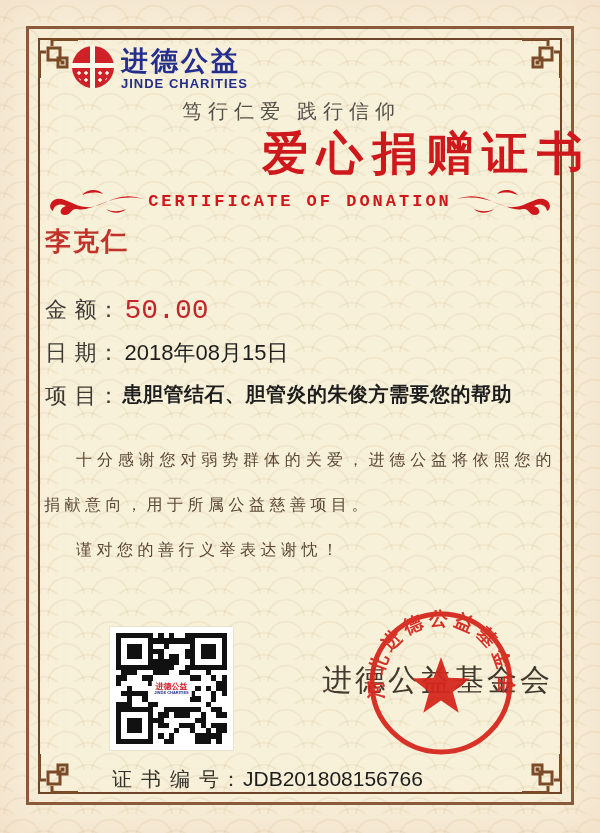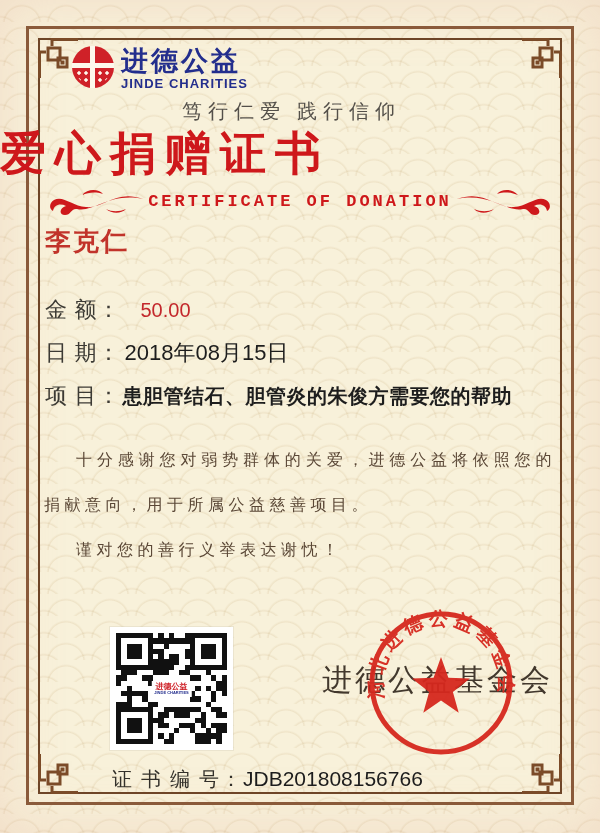--- a/index.html
+++ b/index.html
@@ -27,33 +27,33 @@
   .logo-icon:before{content:"";position:absolute;left:0;right:0;top:17px;height:5px;background:#fdf8ec;}
   .logo-icon:after{content:"";position:absolute;top:0;bottom:0;left:18px;width:5px;background:#fdf8ec;}
   .logo-dots{position:absolute;left:4px;top:24px;right:4px;bottom:4px;
     background-image:radial-gradient(circle 1.6px at 3px 3px, #fdf8ec 1.5px, transparent 1.8px);
     background-size:7px 7px;border-radius:0 0 20px 20px;}
   .logo-text{margin-left:7px;display:flex;flex-direction:column;}
   .logo-cn{font-size:27px;font-weight:bold;color:#232e8d;letter-spacing:3px;line-height:30px;font-family:"Liberation Serif","DejaVu Serif",serif;}
   .logo-en{font-size:13px;font-weight:bold;color:#232e8d;letter-spacing:1px;line-height:16px;}
 
   .tagline{position:absolute;left:0;right:17px;top:98px;text-align:center;font-size:20px;color:#54504a;letter-spacing:6px;font-family:"Liberation Serif","DejaVu Serif",serif;}
-  .title{position:absolute;left:0;right:0;top:123px;text-align:left;font-size:46px;font-weight:bold;color:#ce181b;letter-spacing:9px;font-family:"Liberation Serif","DejaVu Serif",serif;}
+  .title{position:absolute;left:0;right:8px;top:123px;text-align:right;font-size:46px;font-weight:bold;color:#ce181b;letter-spacing:9px;font-family:"Liberation Serif","DejaVu Serif",serif;}
   .subtitle-row{position:absolute;left:0;right:0;top:186px;display:flex;justify-content:center;align-items:center;gap:4px;}
   .subtitle{font-size:17px;font-weight:bold;color:#ce181b;letter-spacing:3px;font-family:"Liberation Mono","DejaVu Sans Mono",monospace;}
   .flourish{width:96px;height:30px;}
   .flourish.right{transform:scaleX(-1);}
 
   .donor-name{position:absolute;left:45px;top:224px;font-size:26px;font-weight:bold;color:#c1332a;letter-spacing:2px;}
-  .field{position:absolute;left:45px;display:flex;align-items:center;white-space:nowrap;}
+  .field{position:absolute;left:45px;display:flex;align-items:flex-start;white-space:nowrap;}
   .field-label{font-size:22px;color:#3c3a34;font-family:"Liberation Serif","DejaVu Serif",serif;letter-spacing:1px;flex:0 0 auto;}
   .field-amount{top:295px;}
   .field-date{top:338px;}
   .field-project{top:381px;}
-  .val-red{font-size:20px;color:#c3272b;margin-left:20px;}
+  .val-red{font-size:28px;color:#c3272b;margin-left:4px;font-family:Liberation Mono, monospace;}
   .val-dark{font-size:22px;color:#1d1d1d;margin-left:4px;}
   .val-project{font-size:20px;font-weight:bold;color:#1d1d1d;margin-left:2px;letter-spacing:0.5px;}
 
   .body-text{position:absolute;left:44px;right:44px;top:437px;font-family:"Liberation Serif","DejaVu Serif",serif;
     font-size:16px;color:#5a4736;letter-spacing:4.5px;line-height:45px;text-align:justify;}
   .body-text p{margin:0;text-indent:2em;}
 
   .qr{position:absolute;left:110px;top:627px;width:123px;height:123px;background:#ffffff;box-shadow:0 0 0 1px rgba(0,0,0,.05);}
   .qr-grid{position:absolute;left:6px;top:6px;width:111px;height:111px;display:grid;grid-template-columns:repeat(21,1fr);grid-template-rows:repeat(21,1fr);}
   .qr-grid div.on{background:#111111;}

